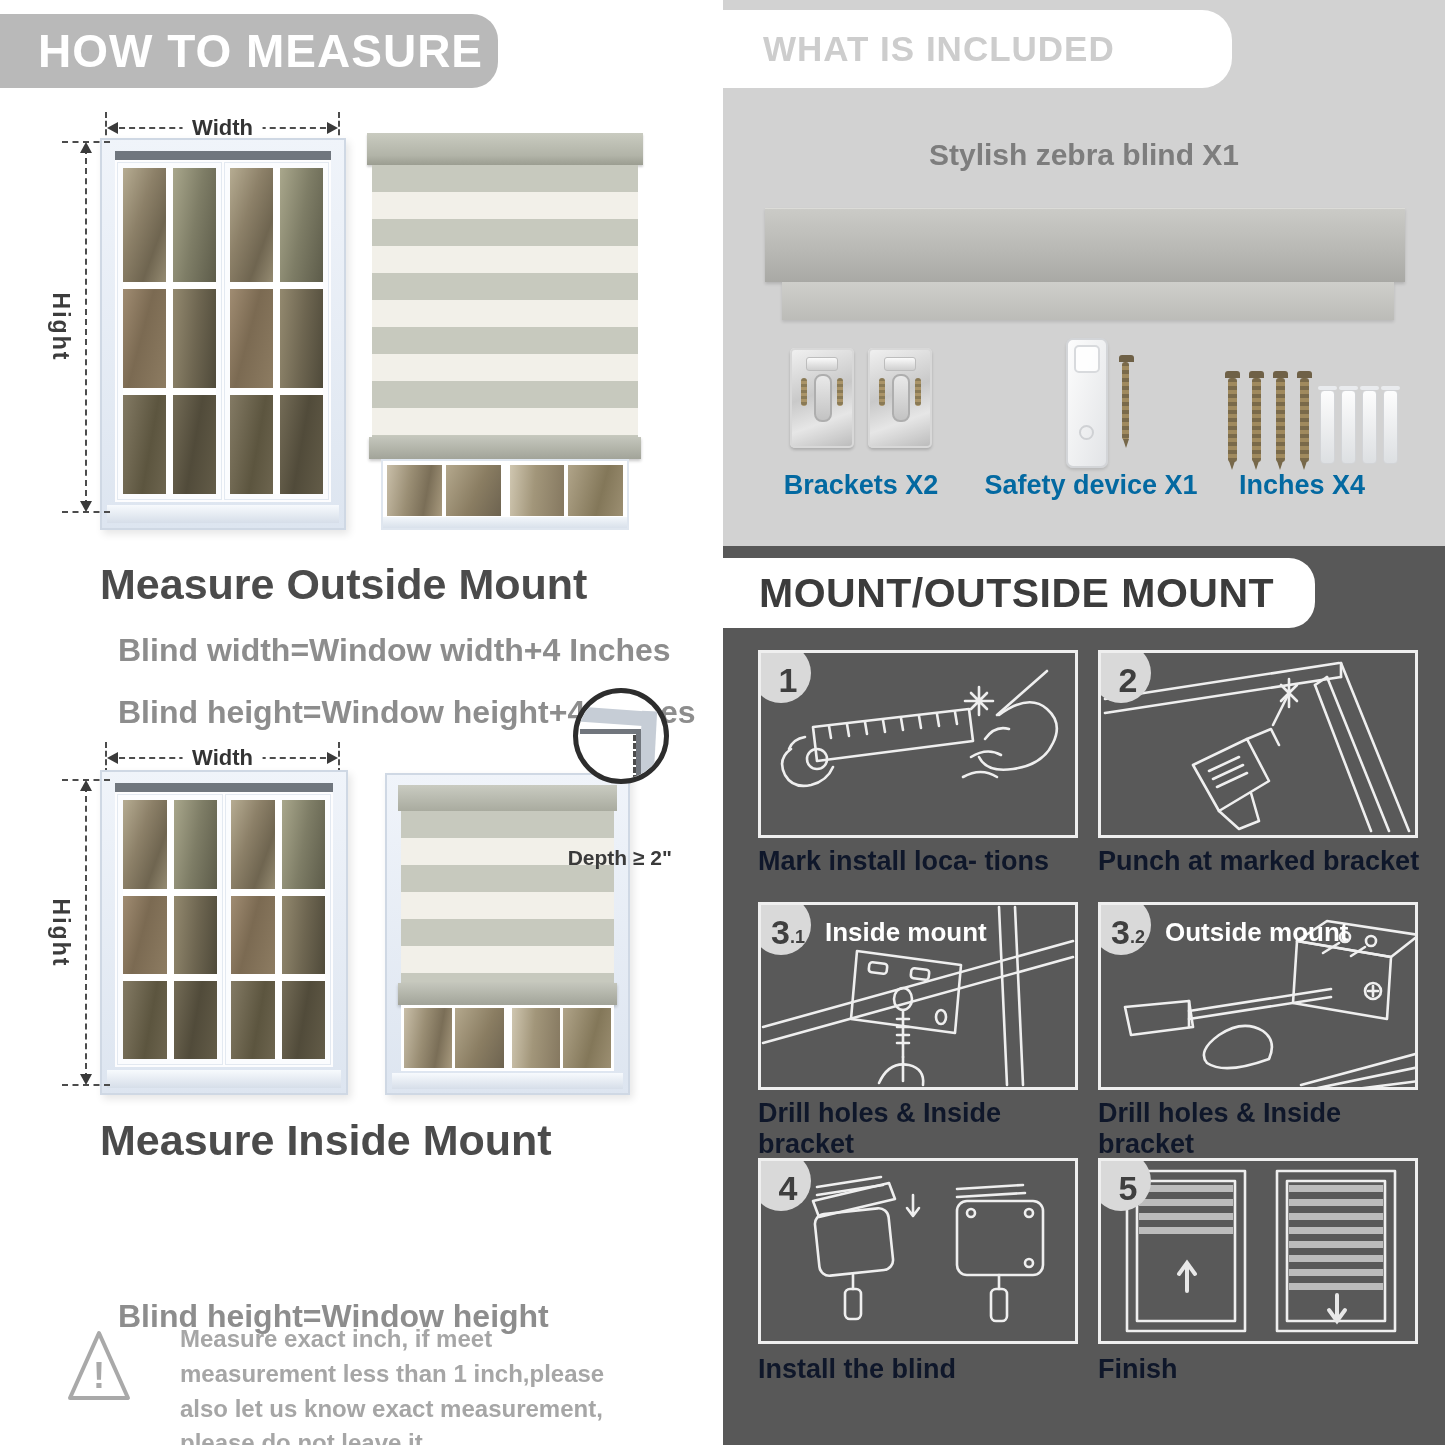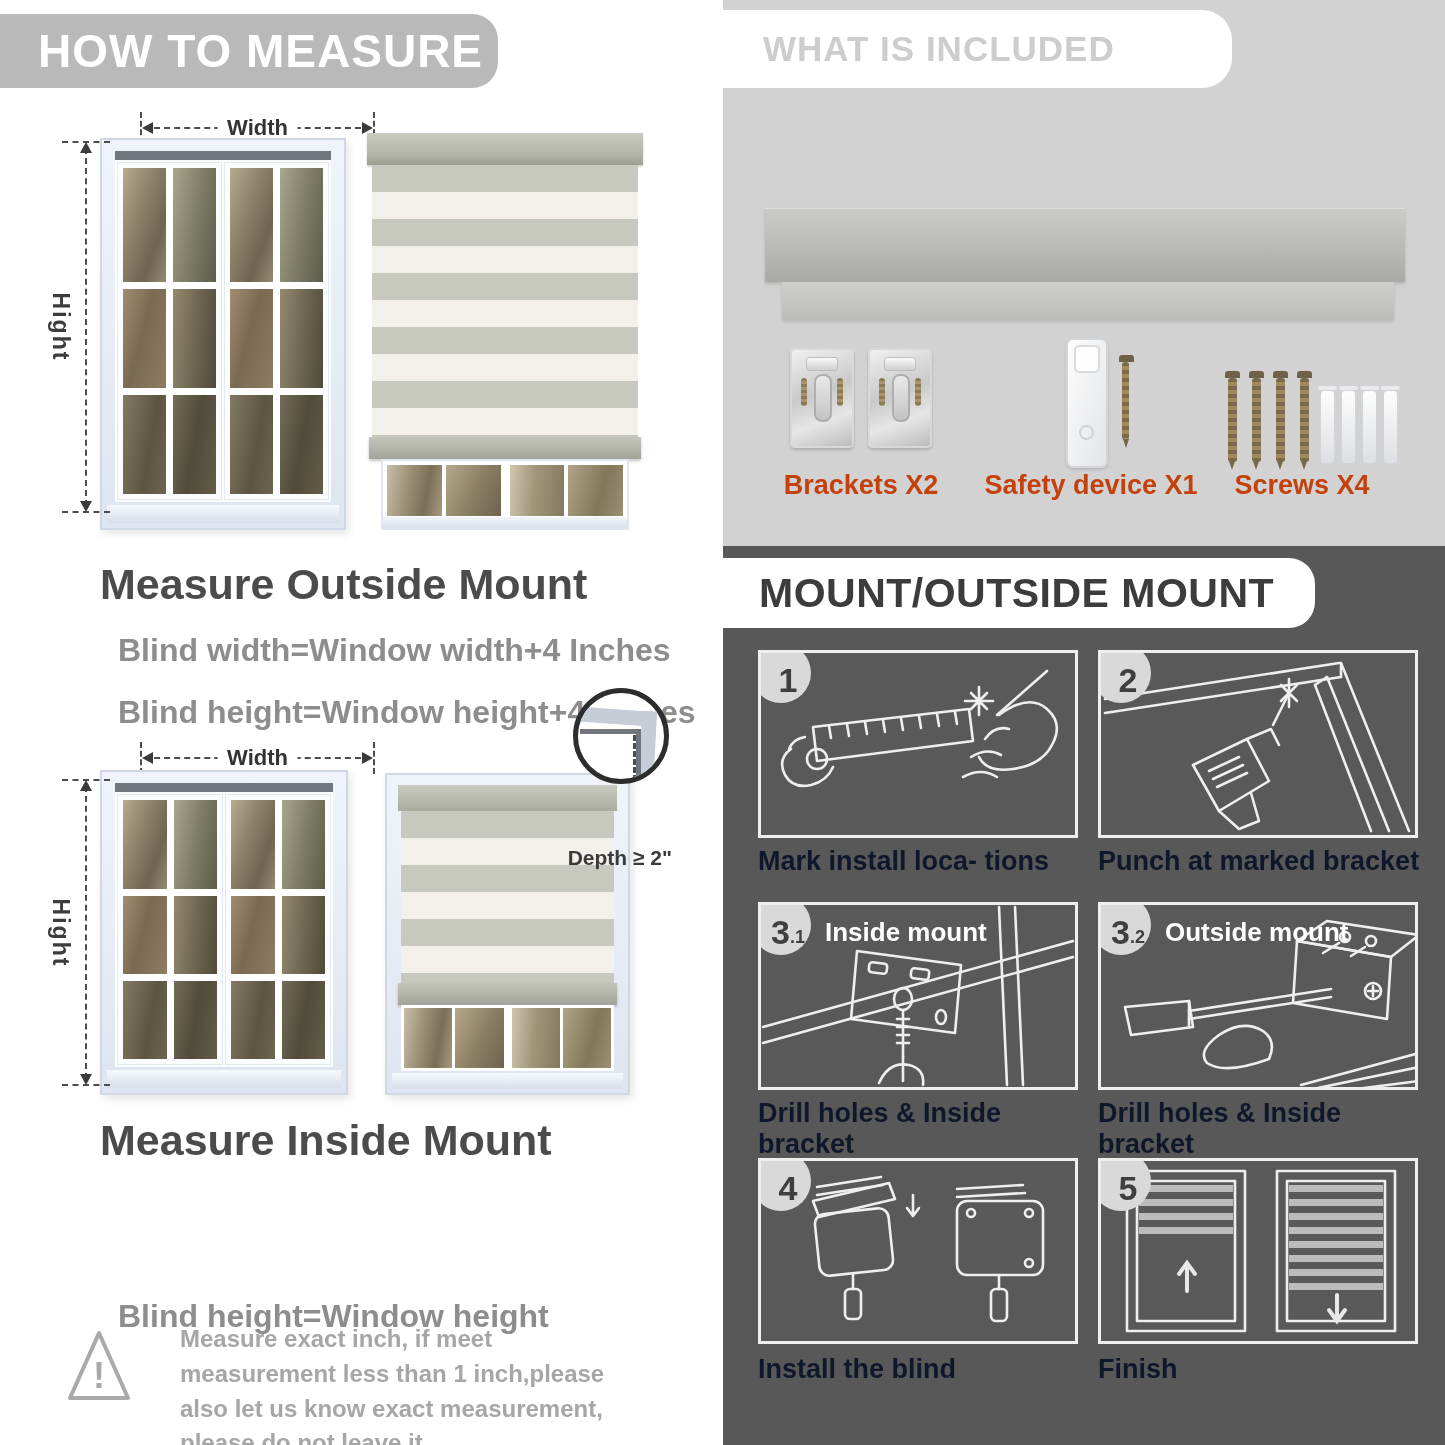--- a/index.html
+++ b/index.html
@@ -16,21 +16,21 @@
             box-sizing:border-box;letter-spacing:1px;}
   .hdr-mount{left:723px;top:558px;width:592px;height:70px;background:#ffffff;border-radius:0 26px 26px 0;
             color:#3c3c3c;font-size:41px;font-weight:bold;line-height:70px;padding-left:36px;
             box-sizing:border-box;letter-spacing:.5px;z-index:3;}
 
   
   .panel-light{left:723px;top:0;width:722px;height:546px;background:#d2d2d2;}
   .panel-dark{left:723px;top:546px;width:722px;height:899px;background:#585858;}
 
   
-  .dimh{position:absolute;height:28px;margin-left:35px;}
+  .dimh{position:absolute;height:28px;}
   .dimh .bar{position:absolute;left:4px;right:4px;top:50%;margin-top:-1px;border-top:2px dashed #4c4c4c;}
   .dimh .tl{position:absolute;left:0;top:-2px;bottom:-2px;border-left:2px dashed #4c4c4c;}
   .dimh .tr{position:absolute;right:0;top:-2px;bottom:-2px;border-left:2px dashed #4c4c4c;}
   .dimh .al{position:absolute;left:2px;top:50%;transform:translateY(-50%);width:0;height:0;
             border:6px solid transparent;border-left:0;border-right:11px solid #3a3a3a;}
   .dimh .ar{position:absolute;right:2px;top:50%;transform:translateY(-50%);width:0;height:0;
             border:6px solid transparent;border-right:0;border-left:11px solid #3a3a3a;}
   .dimh .lab{position:absolute;left:50%;top:50%;transform:translate(-50%,-50%);background:#ffffff;
              padding:0 10px;font-size:22px;font-weight:bold;color:#333333;}
   .dimv{position:absolute;width:0;}
@@ -138,21 +138,21 @@
   .screw{position:absolute;width:9px;border-radius:3px;
          background:repeating-linear-gradient(180deg,#7a6a4a 0 4px,#a08a5e 4px 8px);}
   .screw::before{content:"";position:absolute;top:-7px;left:-3px;width:15px;height:7px;
          background:#6f6147;border-radius:3px 3px 0 0;}
   .screw::after{content:"";position:absolute;bottom:-8px;left:1px;width:0;height:0;
          border-left:3.5px solid transparent;border-right:3.5px solid transparent;border-top:9px solid #77684a;}
   .anchor{position:absolute;width:13px;border:1.5px solid #d2d4d7;border-radius:4px;
          background:linear-gradient(rgba(255,255,255,.95),rgba(222,225,228,.9));}
   .anchor::before{content:"";position:absolute;top:-5px;left:-3px;right:-3px;height:4px;
          background:#e9ebee;border-radius:2px;}
-  .incl-label{position:absolute;text-align:center;font-size:27px;font-weight:bold;color:#c2410c;}
+  .incl-label{position:absolute;text-align:center;font-size:27px;font-weight:bold;color:#0369a1;}
 
   
   .sbox{position:absolute;border:3px solid #efefef;background:#595959;overflow:hidden;box-sizing:border-box;}
   .badge{position:absolute;top:-10px;left:-10px;width:60px;height:60px;border-radius:50%;background:#d9d9d9;
          display:flex;align-items:center;justify-content:center;padding:14px 0 0 14px;box-sizing:border-box;
          color:#3f3f3f;font-weight:bold;font-size:34px;}
   .badge .sub{font-size:18px;align-self:flex-end;margin-bottom:7px;}
   .stitle{position:absolute;left:64px;top:12px;color:#ffffff;font-size:26px;font-weight:bold;}
   .scap{position:absolute;color:#0f172a;font-size:27px;font-weight:bold;width:330px;}
   .art{position:absolute;inset:0;width:100%;height:100%;}
@@ -290,20 +290,21 @@
   <div class="abs m-head" style="top:1116px;">Measure Inside Mount</div>
   <div class="abs m-line" style="top:1298px;">Blind height=Window height</div>
 
   <svg class="abs" style="left:66px;top:1326px;" width="66" height="80" viewBox="0 0 66 80">
     <path d="M33 7 L62 72 H4 Z" fill="none" stroke="#a9a9a9" stroke-width="4" stroke-linejoin="round"></path>
     <text x="33" y="62" text-anchor="middle" font-size="36" font-weight="bold" fill="#a9a9a9">!</text>
   </svg>
   <div class="abs warn-text">Measure exact inch, if meet measurement less than 1 inch,please also let us know exact measurement, please do not leave it</div>
 
   <div class="abs hdr-incl">WHAT IS INCLUDED</div>
+  <div class="abs incl-blind-label">Stylish zebra blind X1</div>
 
   <div class="abs cas-main"></div>
   <div class="abs cas-sub"></div>
 
   <div class="bracket" style="left:790px;top:348px;">
     <span class="bscrew l"></span>
       <span class="bscrew r"></span>
   </div>
   <div class="bracket" style="left:868px;top:348px;">
     <span class="bscrew l"></span>
@@ -315,21 +316,21 @@
   <div class="screw" style="left:1252px;top:378px;height:84px;"></div>
   <div class="screw" style="left:1276px;top:378px;height:84px;"></div>
   <div class="screw" style="left:1300px;top:378px;height:84px;"></div>
   <div class="anchor" style="left:1320px;top:390px;height:72px;"></div>
   <div class="anchor" style="left:1341px;top:390px;height:72px;"></div>
   <div class="anchor" style="left:1362px;top:390px;height:72px;"></div>
   <div class="anchor" style="left:1383px;top:390px;height:72px;"></div>
 
   <div class="incl-label" style="left:761px;top:470px;width:200px;">Brackets X2</div>
   <div class="incl-label" style="left:966px;top:470px;width:250px;">Safety device X1</div>
-  <div class="incl-label" style="left:1202px;top:470px;width:200px;">Screws X4</div>
+  <div class="incl-label" style="left:1202px;top:470px;width:200px;">Inches X4</div>
 
   <div class="abs hdr-mount">MOUNT/OUTSIDE MOUNT</div>
 
   <div class="sbox" style="left:758px;top:650px;width:320px;height:188px;">
     <svg class="art" viewBox="0 0 314 182">
       <g stroke="#efefef" stroke-width="2.6" fill="none" stroke-linecap="round" stroke-linejoin="round">
         <path d="M52 74 L208 56 L212 88 L56 108 Z"></path>
         <path d="M68 73 l2 12 M86 71 l2 12 M104 69 l2 12 M122 67 l2 12 M140 65 l2 12 M158 63 l2 12 M176 61 l2 12 M194 59 l2 12"></path>
         <path d="M210 40 l16 16 M226 40 l-16 16 M218 34 v28 M204 48 h28"></path>
         <path d="M286 18 L236 62"></path>

